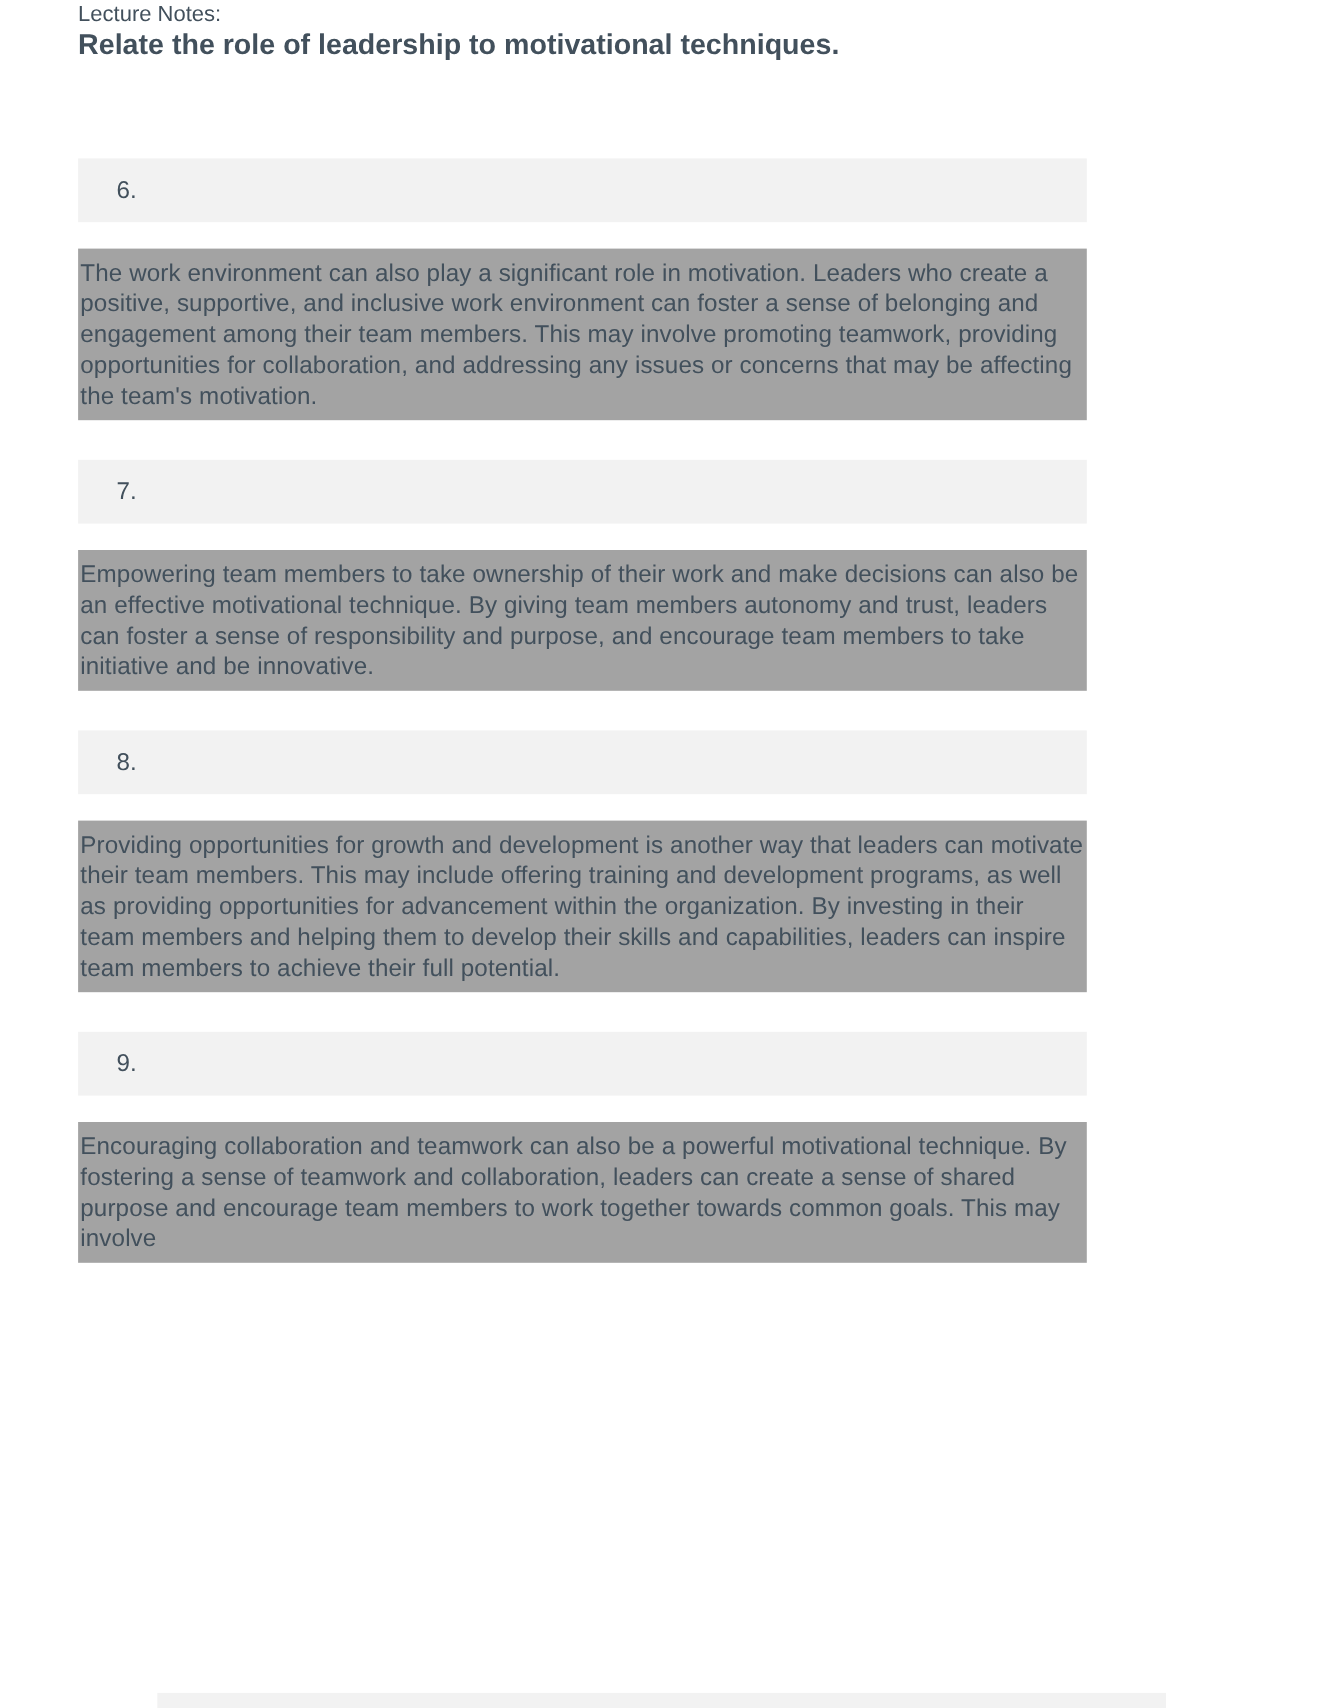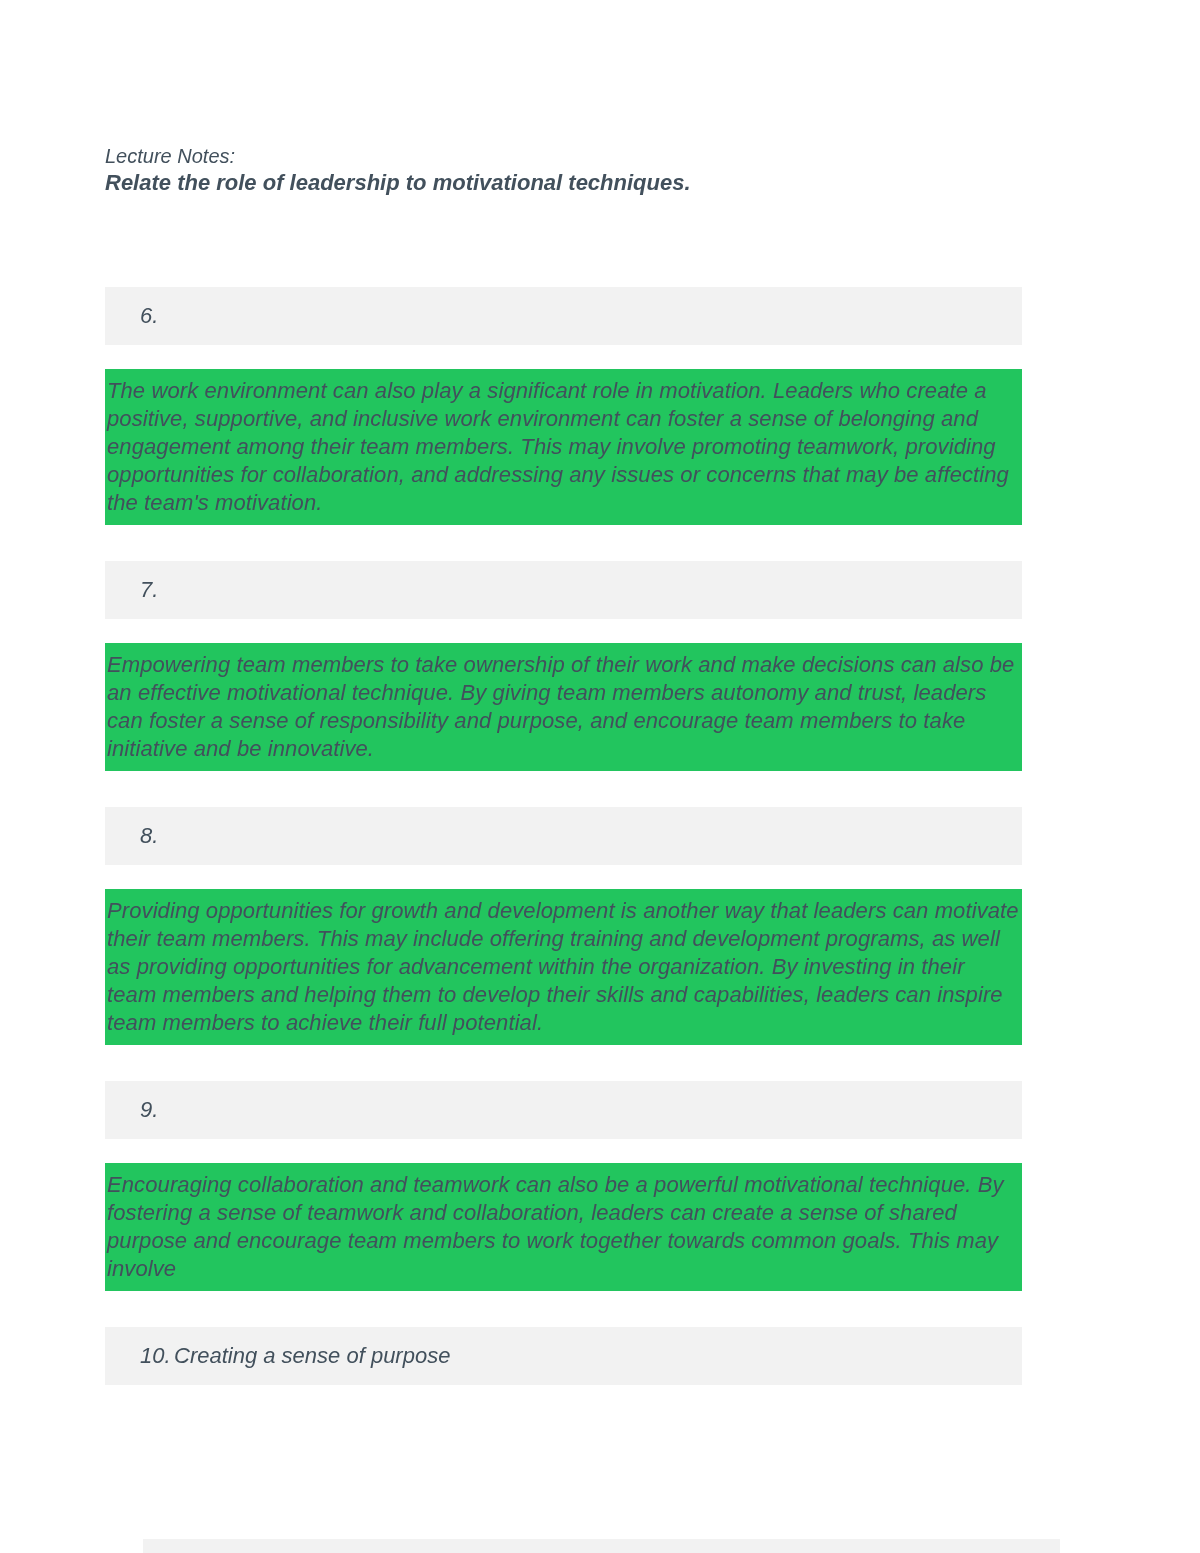--- a/index.html
+++ b/index.html
@@ -11,51 +11,49 @@
     width: 1200px;
     height: 1553px;
     overflow: hidden;
     position: relative;
     font-family: "Liberation Sans", sans-serif;
     color: #42505c;
   }
   .page {
     position: relative;
     width: 917px;
-    margin-left: 105px;
-    padding-top: 143px;
-    font-style: italic;
+    margin-left: 71px;
   }
   .intro-label {
     font-size: 20px;
     line-height: 26px;
     font-weight: 400;
   }
   .intro-title {
-    font-size: 22px;
+    font-size: 26px;
     line-height: 28px;
     font-weight: 700;
     margin: 0 0 90px 0;
   }
   .heading-band {
     background: #f2f2f2;
     padding: 15px 10px 15px 35px;
     margin: 0 0 24px 0;
     display: flex;
     align-items: baseline;
     font-size: 22px;
     line-height: 28px;
     font-weight: 400;
   }
   .heading-band .num {
     min-width: 34px;
     display: inline-block;
   }
   .body-block {
-    background: #22c55e;
+    background: #a3a3a3;
     margin: 0 0 36px 0;
     padding: 8px 2px;
     font-size: 22px;
     line-height: 28px;
     font-weight: 400;
     letter-spacing: 0.1px;
   }
   .partial-bottom {
     position: absolute;
     left: 143px;
@@ -94,22 +92,16 @@
     <p class="body-block">Providing opportunities for growth and development is another way that leaders can motivate their team members. This may include offering training and development programs, as well as providing opportunities for advancement within the organization. By investing in their team members and helping them to develop their skills and capabilities, leaders can inspire team members to achieve their full potential.</p>
   </section>
 
   <section>
     <div class="heading-band">
       <span class="num">9.</span>
     </div>
     <p class="body-block">Encouraging collaboration and teamwork can also be a powerful motivational technique. By fostering a sense of teamwork and collaboration, leaders can create a sense of shared purpose and encourage team members to work together towards common goals. This may involve</p>
   </section>
 
-  <section>
-    <div class="heading-band">
-      <span class="num">10.</span>
-      <span>Creating a sense of purpose</span>
-    </div>
-  </section>
 
 </div>
 
 <div class="partial-bottom"></div>
 
 </body></html>

